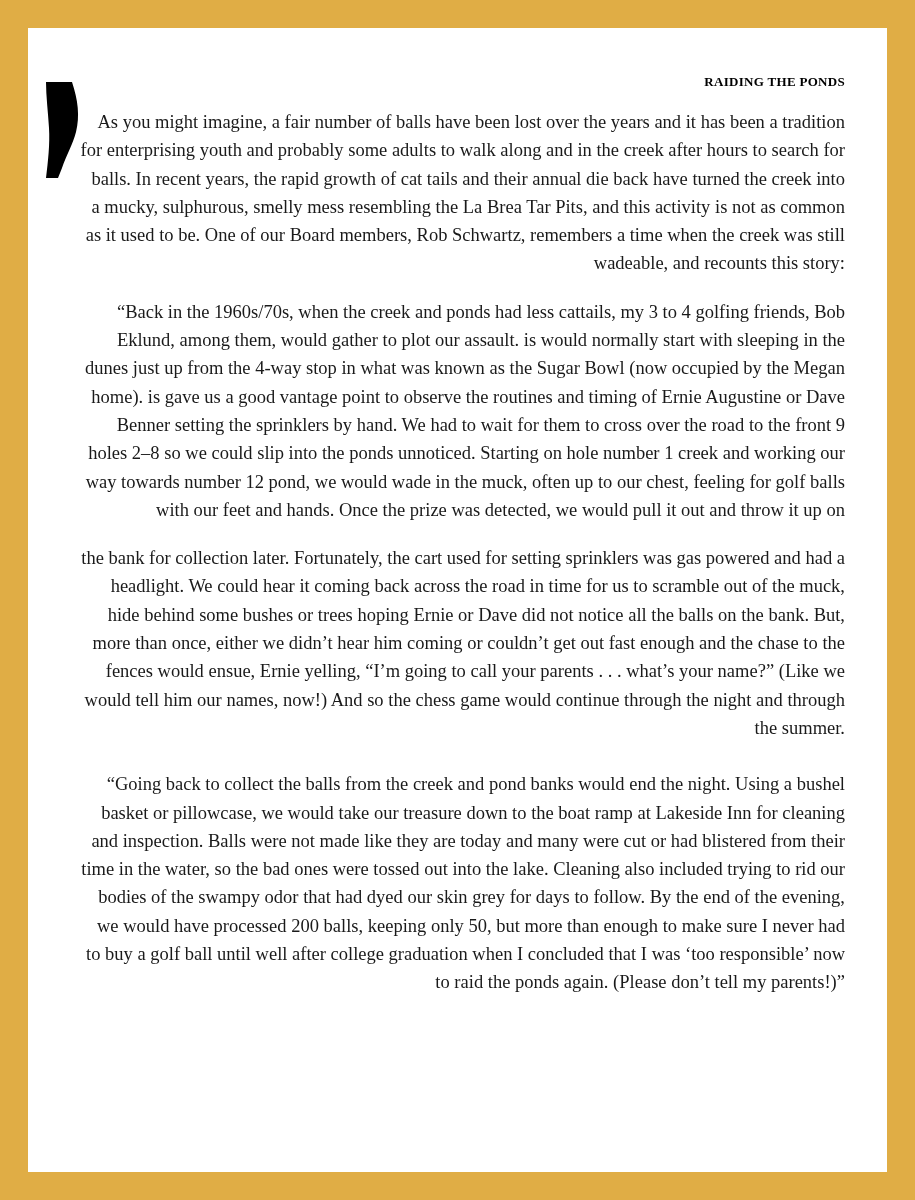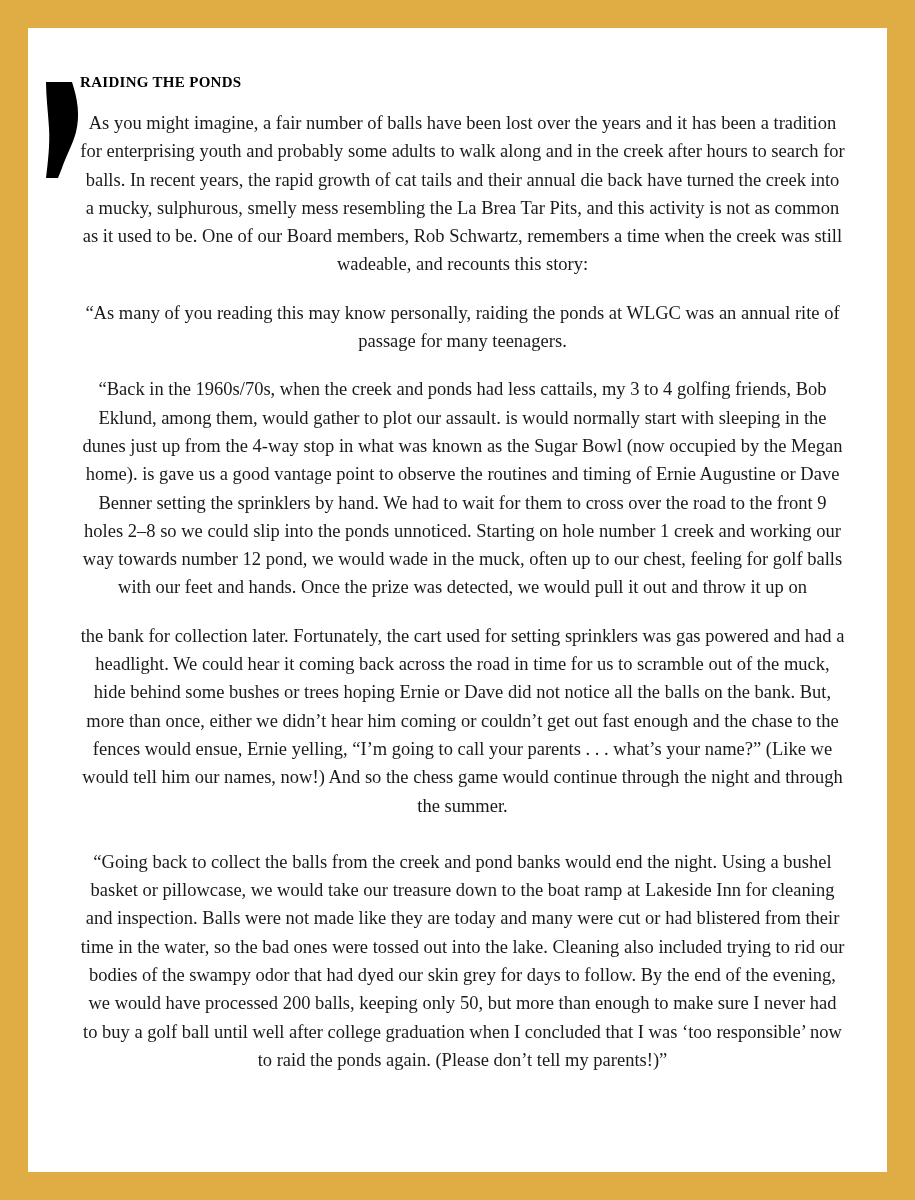--- a/index.html
+++ b/index.html
@@ -22,33 +22,33 @@
     background: #ffffff;
     box-sizing: border-box;
   }
   .content {
     position: absolute;
     left: 52px;
     top: 46px;
     width: 765px;
   }
   .doc-title {
-    text-align: left;
+    text-align: right;
     font-weight: bold;
-    font-size: 15px;
+    font-size: 13px;
     letter-spacing: 0.3px;
     margin: 0 0 18px 0;
     color: #000;
   }
   p.para {
     font-size: 18.5px;
     line-height: 28.3px;
     color: #1a1a1a;
     margin: 0 0 20px 0;
-    text-align: center;
+    text-align: right;
   }
   p.para:last-child {
     margin-bottom: 0;
     margin-top: 28px;
   }
   .gap-after {
     margin-bottom: 30px;
   }
   
   .corner-mark {
@@ -68,19 +68,18 @@
 
     <span class="corner-mark">
       <svg width="40" height="96" viewBox="0 0 40 96" xmlns="http://www.w3.org/2000/svg">
         <path d="M4 0 L30 0 C36 18 38 34 34 50 C31 62 24 74 20 86 L16 96 L4 96 C6 80 8 62 7 46 C6 30 4 14 4 0 Z" fill="#000000"></path>
       </svg>
     </span>
 
     <h1 class="doc-title">RAIDING THE PONDS</h1>
 
     <p class="para">As you might imagine, a fair number of balls have been lost over the years and it has been a tradition for enterprising youth and probably some adults to walk along and in the creek after hours to search for balls. In recent years, the rapid growth of cat tails and their annual die back have turned the creek into a mucky, sulphurous, smelly mess resembling the La Brea Tar Pits, and this activity is not as common as it used to be. One of our Board members, Rob Schwartz, remembers a time when the creek was still wadeable, and recounts this story:</p>
-    <p class="para">“As many of you reading this may know personally, raiding the ponds at WLGC was an annual rite of passage for many teenagers.</p>
     <p class="para gap-after">“Back in the 1960s/70s, when the creek and ponds had less cattails, my 3 to 4 golfing friends, Bob Eklund, among them, would gather to plot our assault. is would normally start with sleeping in the dunes just up from the 4-way stop in what was known as the Sugar Bowl (now occupied by the Megan home). is gave us a good vantage point to observe the routines and timing of Ernie Augustine or Dave Benner setting the sprinklers by hand. We had to wait for them to cross over the road to the front 9 holes 2–8 so we could slip into the ponds unnoticed. Starting on hole number 1 creek and working our way towards number 12 pond, we would wade in the muck, often up to our chest, feeling for golf balls with our feet and hands. Once the prize was detected, we would pull it out and throw it up on</p>
     <p class="para">the bank for collection later. Fortunately, the cart used for setting sprinklers was gas powered and had  a headlight. We could hear it coming back across the road in time for us to scramble out of the muck, hide behind some bushes or trees hoping Ernie or Dave did not notice all the balls on the bank. But, more than once, either we didn’t hear him coming or couldn’t get out fast enough and the chase to  the fences would ensue, Ernie yelling, “I’m going to call your parents . . . what’s your name?” (Like we would tell him our names, now!) And so the chess game would continue through the night and through the summer.</p>
     <p class="para">“Going back to collect the balls from the creek and pond banks would end the night. Using a bushel basket or pillowcase, we would take our treasure down to the boat ramp at Lakeside Inn for cleaning and inspection. Balls were not made like they are today and many were cut or had blistered from their time in the water, so the bad ones were tossed out into the lake. Cleaning also included trying to rid our bodies  of the swampy odor that had dyed our skin grey for days to follow. By the end of the evening, we would have processed 200 balls, keeping only 50, but more than enough to make sure I never had to buy a golf ball until well after college graduation when I concluded that I was ‘too responsible’ now to raid the ponds again. (Please don’t tell my parents!)”</p>
 
   </div>
 </div>
 
 </body></html>

